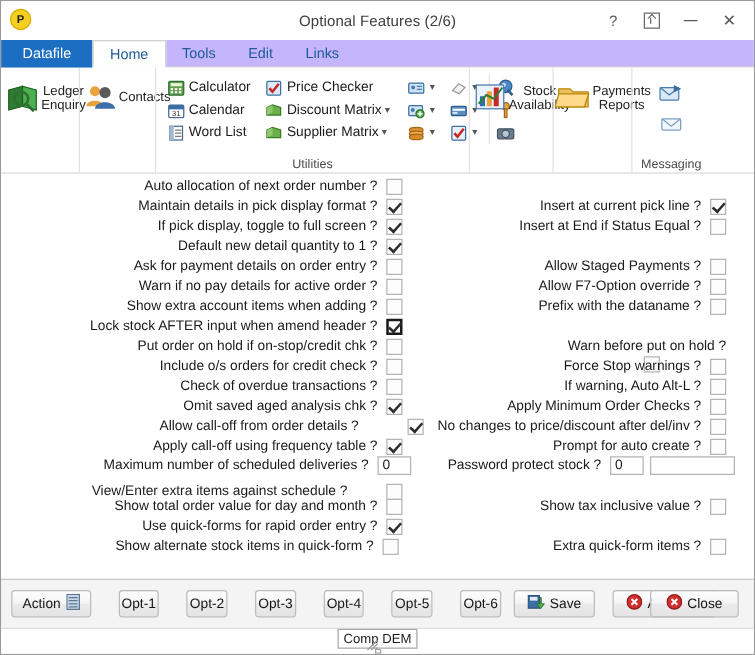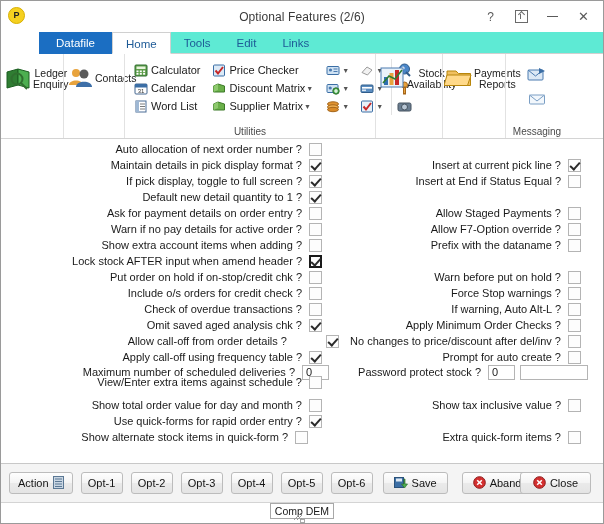--- a/index.html
+++ b/index.html
@@ -38,21 +38,21 @@
     border-left:1px solid #6a6a6a;border-top:1px solid #6a6a6a;
     transform:rotate(45deg);
   }
   .restore-box:before{
     content:"";position:absolute;left:4px;top:3px;width:1px;height:5px;background:#6a6a6a;
   }
 
   
   .tabstrip{
     height:22px;min-height:22px;display:flex;align-items:flex-end;
-    background:#5eead4;position:relative;padding-left:0;margin-left:38px;
+    background:#c4b5fd;position:relative;padding-left:0;
   }
   .tabstrip:after{
     content:"";position:absolute;left:0;right:0;bottom:0;height:1px;background:#d0d0d0;
   }
   .tab{
     height:22px;line-height:22px;padding:0 13px;font-size:11.5px;color:#1d5a96;
     box-sizing:border-box;position:relative;z-index:2;cursor:default;
   }
   .tab.datafile{
     background:#1b6ec2;color:#ffffff;padding:0 17px;font-weight:normal;
@@ -120,21 +120,21 @@
 
   
   .buttonbar{
     height:38px;min-height:38px;background:#f4f4f4;border-top:1px solid #c8c8c8;
     display:flex;align-items:center;padding:0 8px;position:relative;
   }
   .btn{
     height:22px;box-sizing:border-box;border:1px solid #bcbcbc;border-radius:3px;
     background:linear-gradient(to bottom,#fefefe 0%,#f4f4f4 48%,#eaeaea 52%,#e4e4e4 100%);
     display:flex;align-items:center;justify-content:center;gap:4px;
-    padding:0 8px;font-size:11px;color:#141414;margin-right:8px;cursor:default;white-space:nowrap;
+    padding:0 8px;font-size:11px;color:#141414;margin-right:22px;cursor:default;white-space:nowrap;
   }
   .btn.close-btn{position:absolute;right:12px;margin-right:0;}
   .spacer{flex:1;}
 
   
   .statusbar{
     height:20px;min-height:20px;background:#ffffff;border-top:1px solid #d4d4d4;
     display:flex;align-items:center;padding:0 2px 0 2px;flex-direction:column;
   }
   .status-comp{
@@ -487,33 +487,33 @@
       <span class="cb on"></span>
     </div>
     <div class="row" style="top:211px;right:281px;">
       <span class="lbl">Apply call-off using frequency table ?</span>
       <span class="cb on"></span>
     </div>
     <div class="row" style="top:226px;right:274px;">
       <span class="lbl">Maximum number of scheduled deliveries ?</span>
       <span class="txt" style="width:27px;">0</span>
     </div>
-    <div class="row" style="top:236px;right:281px;">
+    <div class="row" style="top:247px;right:281px;gap:24px;">
       <span class="lbl">View/Enter extra items against schedule ?</span>
       <span class="cb"></span>
     </div>
     <div class="row" style="top:259px;right:281px;">
       <span class="lbl">Show total order value for day and month ?</span>
       <span class="cb"></span>
     </div>
     <div class="row" style="top:275px;right:281px;">
       <span class="lbl">Use quick-forms for rapid order entry ?</span>
       <span class="cb on"></span>
     </div>
-    <div class="row" style="top:291px;right:295px;">
+    <div class="row" style="top:291px;right:284px;">
       <span class="lbl">Show alternate stock items in quick-form ?</span>
       <span class="cb"></span>
     </div>
 
     <div class="row" style="top:19px;right:22px;">
       <span class="lbl">Insert at current pick line ?</span>
       <span class="cb on"></span>
     </div>
     <div class="row" style="top:35px;right:22px;">
       <span class="lbl">Insert at End if Status Equal ?</span>
@@ -524,21 +524,21 @@
       <span class="cb"></span>
     </div>
     <div class="row" style="top:83px;right:22px;">
       <span class="lbl">Allow F7-Option override ?</span>
       <span class="cb"></span>
     </div>
     <div class="row" style="top:99px;right:22px;">
       <span class="lbl">Prefix with the dataname ?</span>
       <span class="cb"></span>
     </div>
-    <div class="row" style="top:131px;right:22px;">
+    <div class="row" style="top:131px;right:22px;flex-direction:column;">
       <span class="lbl">Warn before put on hold ?</span>
       <span class="cb"></span>
     </div>
     <div class="row" style="top:147px;right:22px;">
       <span class="lbl">Force Stop warnings ?</span>
       <span class="cb"></span>
     </div>
     <div class="row" style="top:163px;right:22px;">
       <span class="lbl">If warning, Auto Alt-L ?</span>
       <span class="cb"></span>

